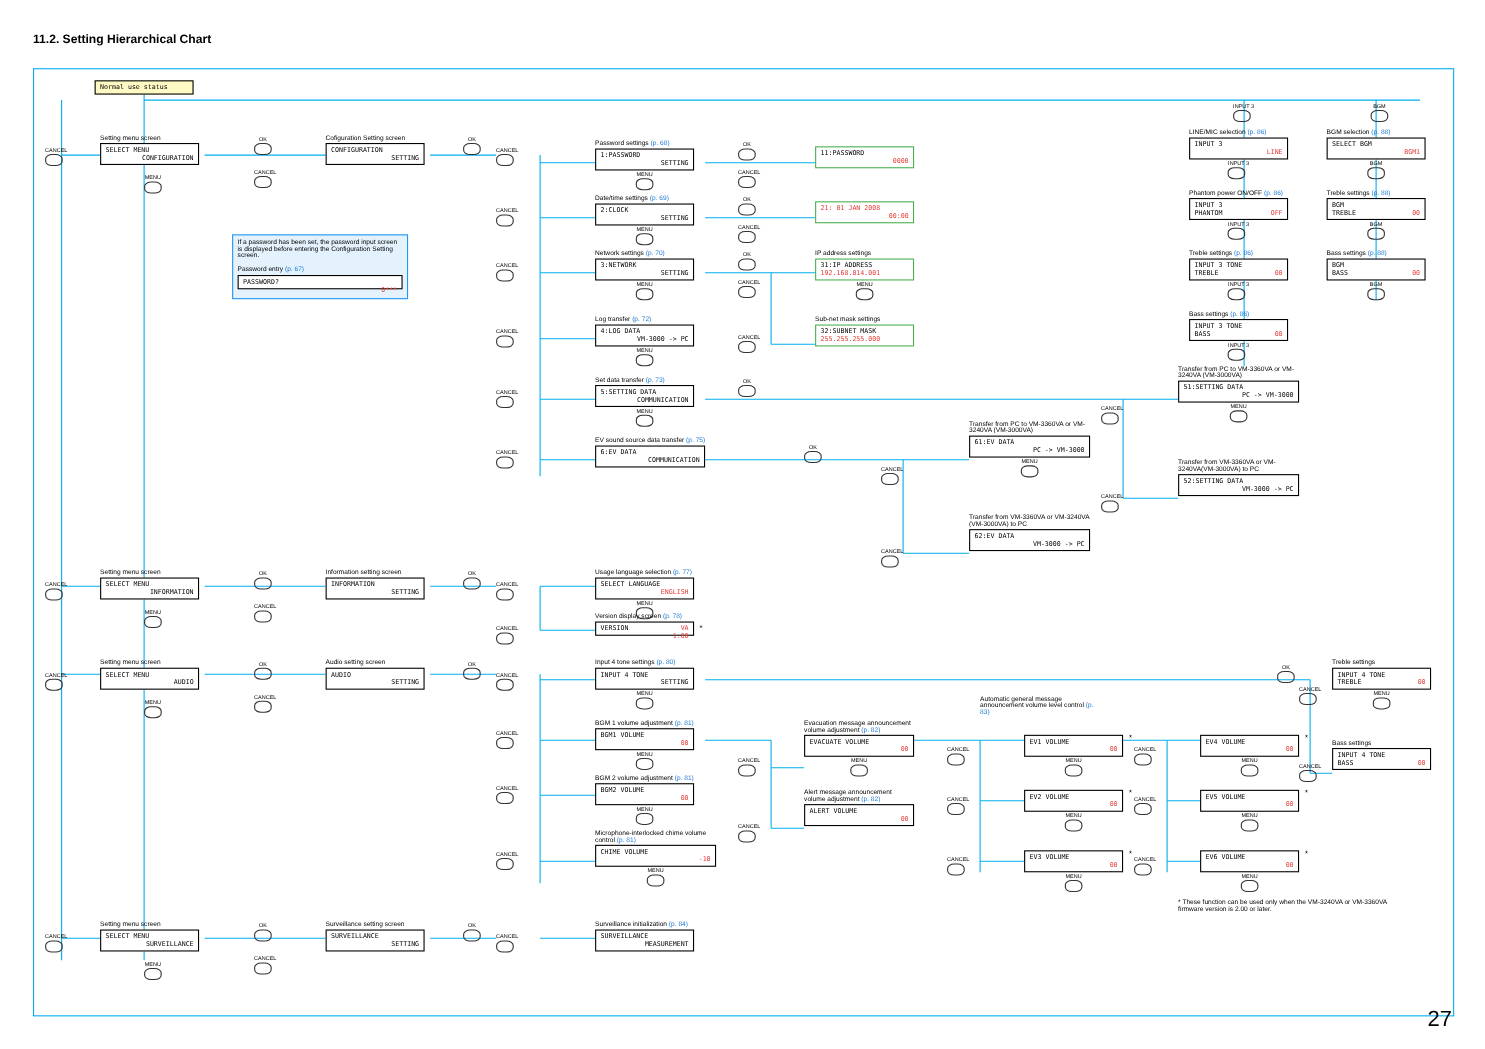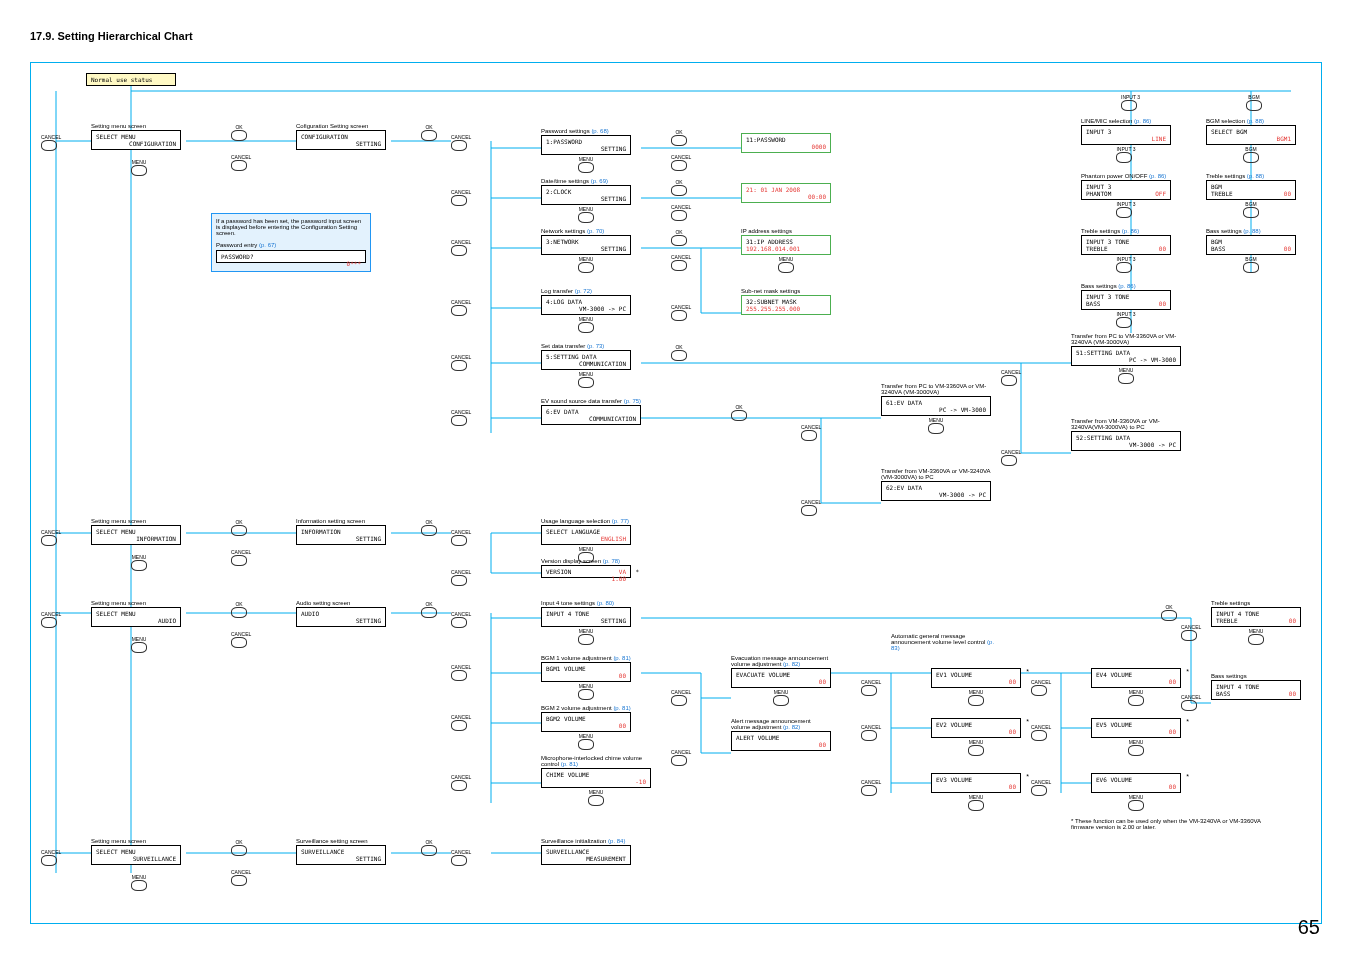--- a/index.html
+++ b/index.html
@@ -15,21 +15,21 @@
 .blue{color:#1976d2}
 .btn{display:inline-block;text-align:center;font-size:5px}
 .btn-icon{border:1px solid #333;border-radius:40%;width:14px;height:9px;display:block}
 .note-box{position:absolute;background:#e3f2fd;border:0.5px solid #2196f3;padding:4px;font-size:6px;width:150px}
 .footnote{position:absolute;font-size:6px}
 svg.wires{position:absolute;left:0;top:0;pointer-events:none}
 </style>
 </head>
 <body>
 
-<div class="page-title">17.9. Setting Hierarchical Chart</div>
+<div class="page-title">11.2. Setting Hierarchical Chart</div>
 
 <div class="chart">
 
 <svg class="wires" width="1270" height="840">
  <g stroke="#00aeef" stroke-width="1" fill="none">
   <line x1="100" y1="28" x2="1260" y2="28"></line>
   <line x1="25" y1="28" x2="25" y2="810"></line>
   <line x1="100" y1="20" x2="100" y2="810"></line>
   <line x1="25" y1="78" x2="60" y2="78"></line>
         <line x1="25" y1="470" x2="60" y2="470"></line>
@@ -526,13 +526,13 @@
 <div class="node" style="left:510px;top:775px">
  <div class="label"><span>Surveillance initialization</span> <span class="blue">(p. 84)</span></div>
  <div class="box">
         <div>SURVEILLANCE</div>
         <div style="text-align:right">MEASUREMENT</div>
       </div>
 </div>
 
 </div>
 
-<div class="page-num">65</div>
+<div class="page-num">27</div>
 
 </body></html>

